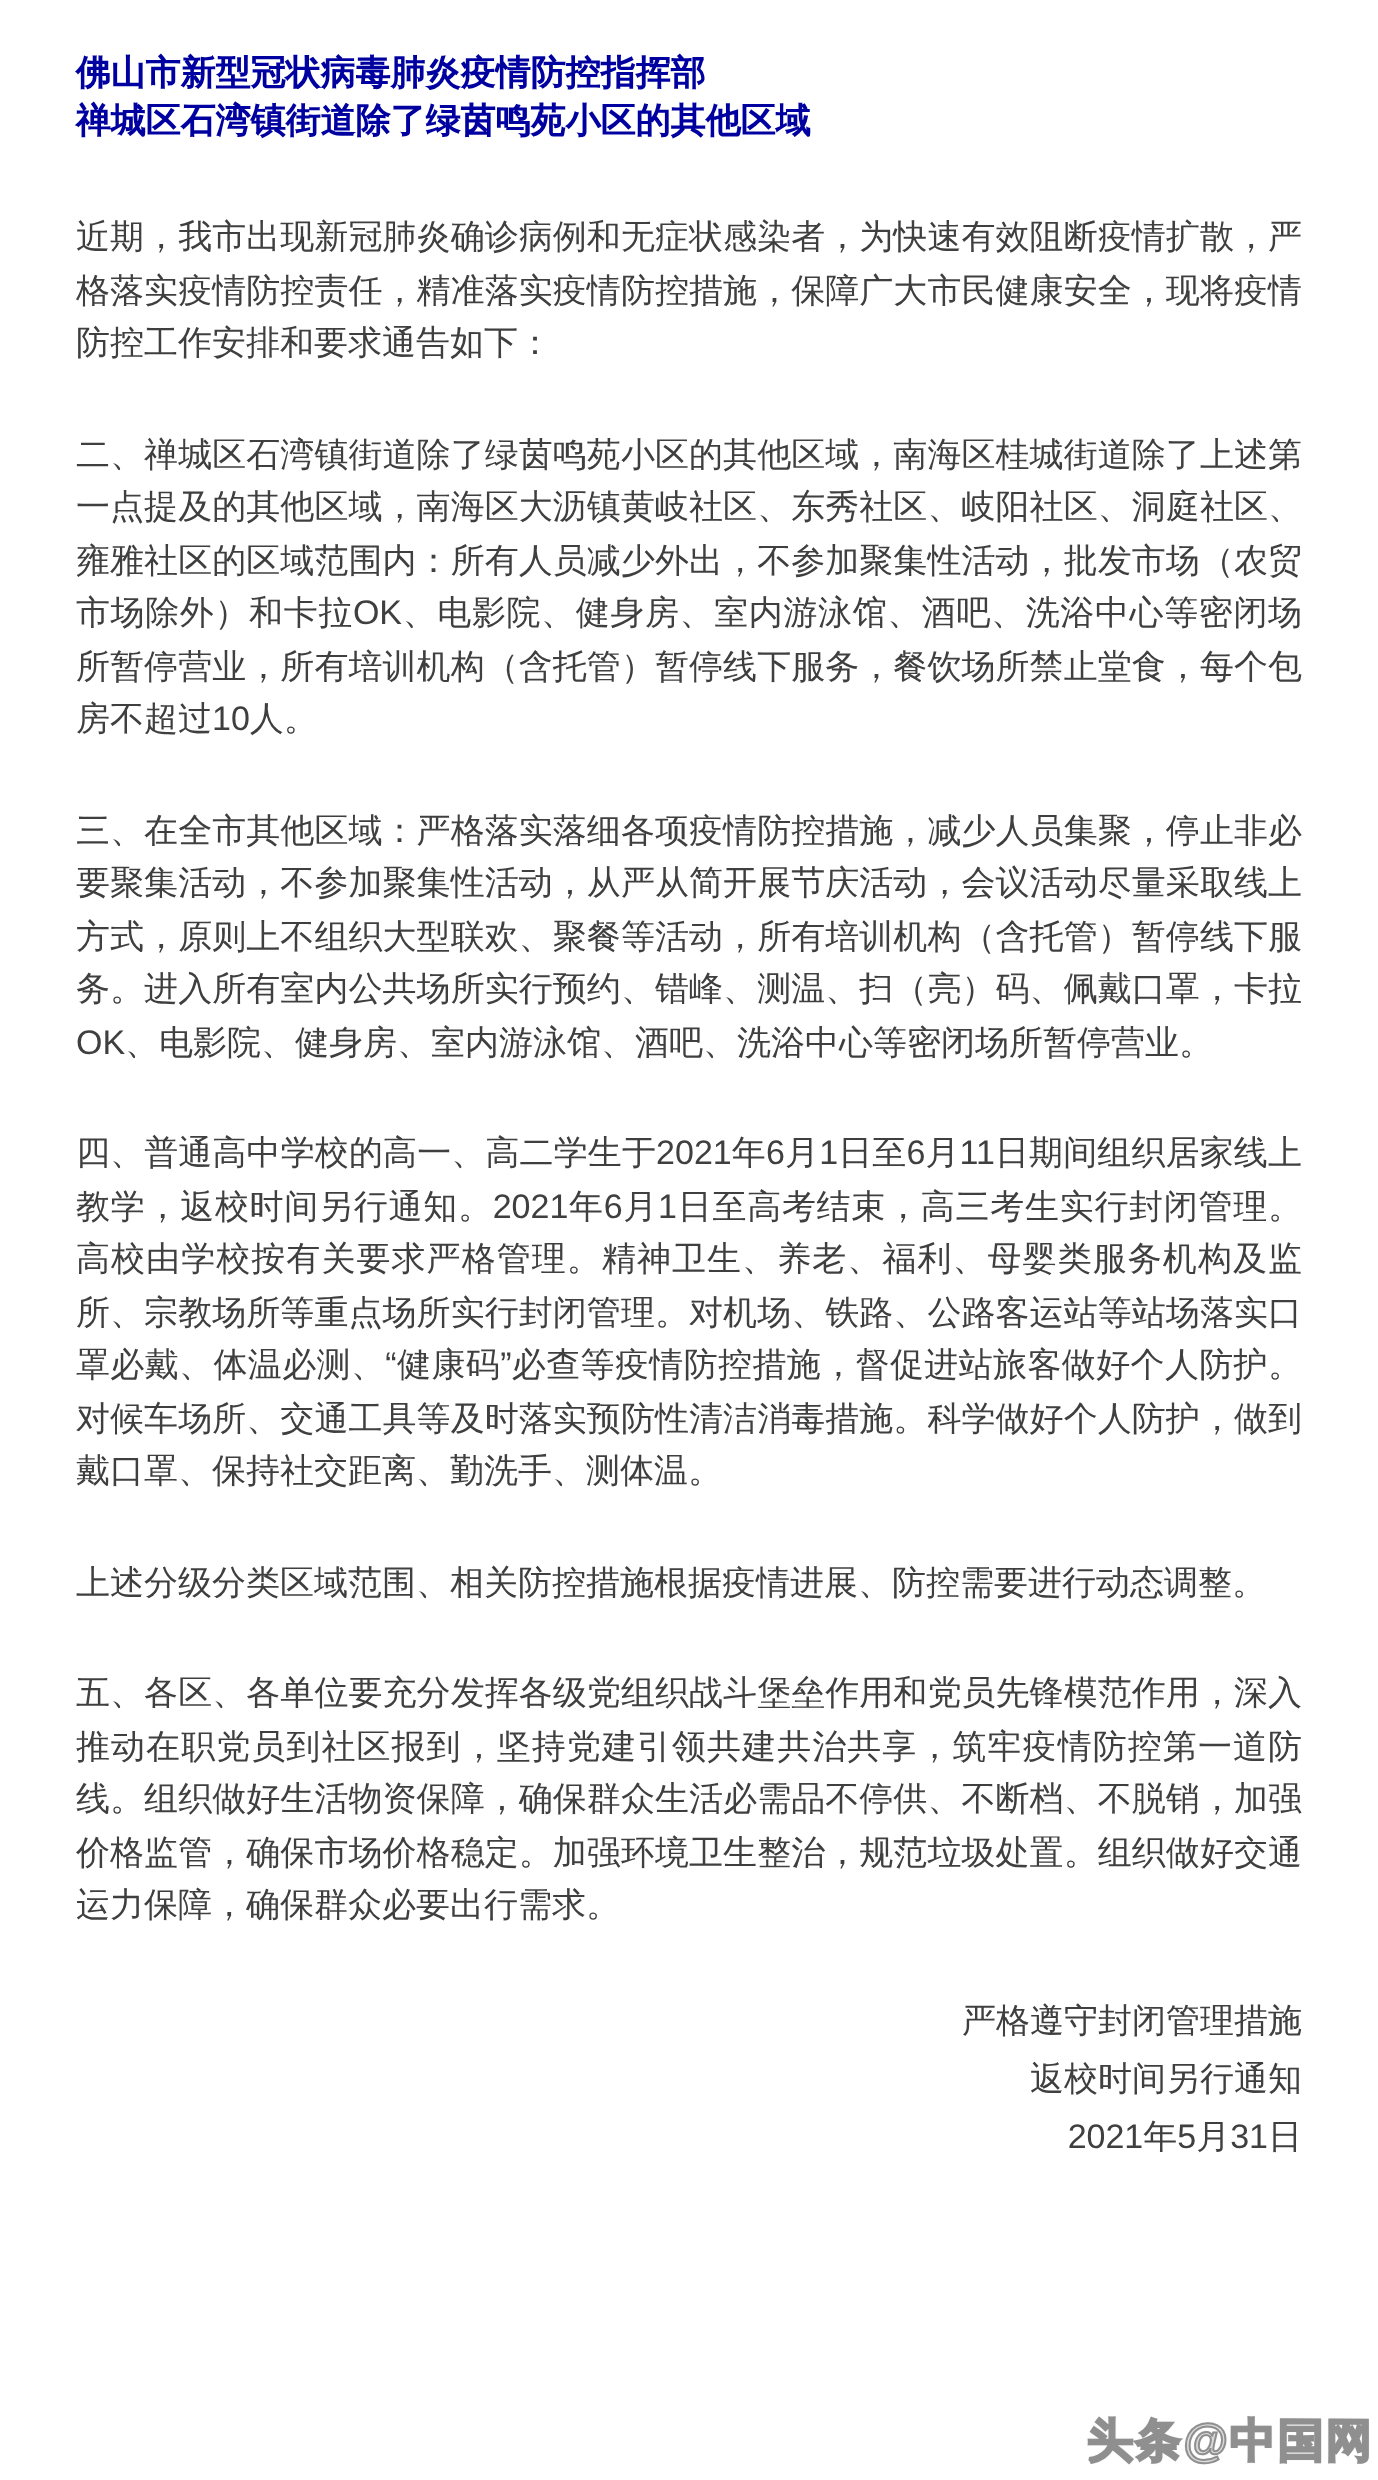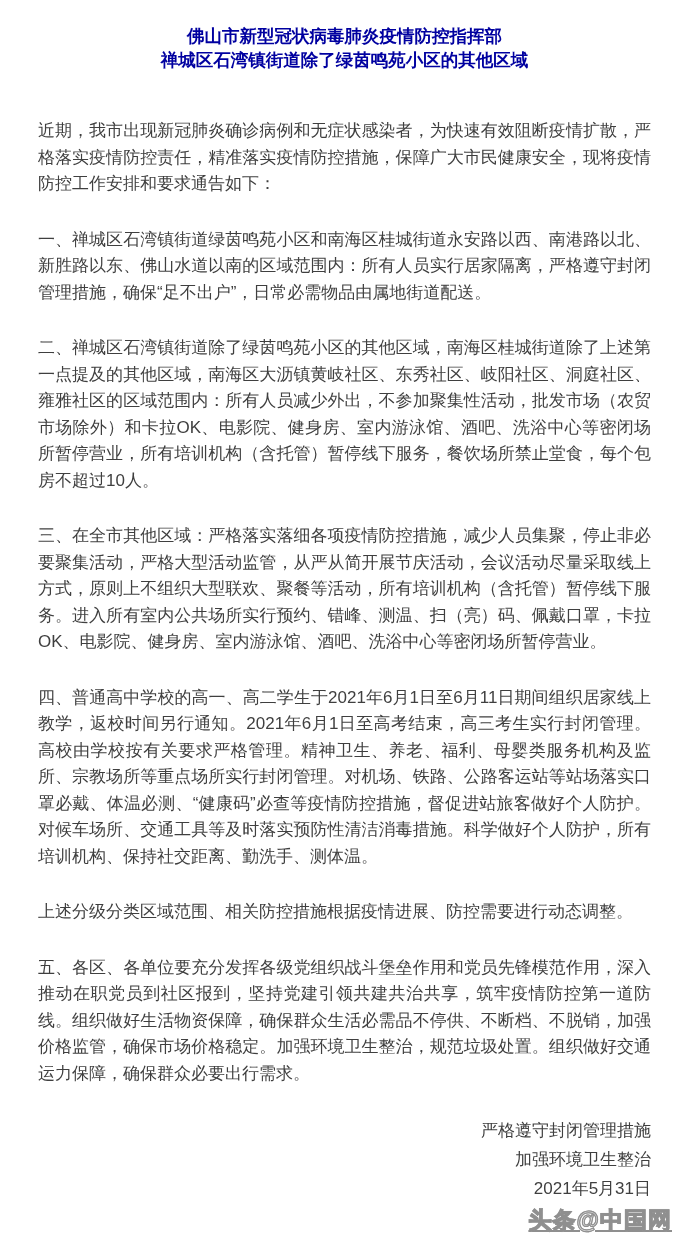--- a/index.html
+++ b/index.html
@@ -10,83 +10,81 @@
     position: relative;
     overflow: hidden;
   }
   .page {
     position: absolute; inset: 0;
     padding: 20px 38px 0 38px;
     box-sizing: border-box;
   }
   .title {
     margin: 4px 0 0 0;
-    text-align: center;
+    text-align: left;
     font-size: 17.5px;
     font-weight: bold;
     line-height: 24px;
     color: var(--title-color, #0000a0);
   }
   .title-line { display: block; }
   .para {
     font-size: 17px;
     line-height: 26.5px;
     color: var(--body-color, #3f3f3f);
     text-align: justify;
     margin: 0 0 29px 0;
   }
-  .intro { margin-top: 46px; }
+  .intro { margin-top: 34px; }
   .signature {
     margin-top: 24px;
     text-align: right;
     font-size: 17px;
     line-height: 29px;
     color: var(--body-color, #3f3f3f);
   }
   .signature div { display: block; }
   .watermark {
     position: absolute;
-    right: 17px;
+    right: 2px;
     bottom: 4px;
     font-size: 23px;
     font-weight: bold;
     letter-spacing: 1px;
     color: rgba(255,255,255,0.55);
     -webkit-text-stroke: 1px #8f8f8f;
     text-shadow: 0 0 1px #aaaaaa;
     white-space: nowrap;
-    text-decoration: underline;
   }
 </style>
 </head>
 <body style="background: rgb(255, 255, 255);">
 
 <div class="page">
 
   <h1 class="title">
     <span class="title-line">佛山市新型冠状病毒肺炎疫情防控指挥部</span>
     <span class="title-line">禅城区石湾镇街道除了绿茵鸣苑小区的其他区域</span>
   </h1>
 
   <p class="para intro">近期，我市出现新冠肺炎确诊病例和无症状感染者，为快速有效阻断疫情扩散，严格落实疫情防控责任，精准落实疫情防控措施，保障广大市民健康安全，现将疫情防控工作安排和要求通告如下：</p>
 
-  <p class="para">一、禅城区石湾镇街道绿茵鸣苑小区和南海区桂城街道永安路以西、南港路以北、新胜路以东、佛山水道以南的区域范围内：所有人员实行居家隔离，严格遵守封闭管理措施，确保“足不出户”，日常必需物品由属地街道配送。</p>
 
   <p class="para">二、禅城区石湾镇街道除了绿茵鸣苑小区的其他区域，南海区桂城街道除了上述第一点提及的其他区域，南海区大沥镇黄岐社区、东秀社区、岐阳社区、洞庭社区、雍雅社区的区域范围内：所有人员减少外出，不参加聚集性活动，批发市场（农贸市场除外）和卡拉OK、电影院、健身房、室内游泳馆、酒吧、洗浴中心等密闭场所暂停营业，所有培训机构（含托管）暂停线下服务，餐饮场所禁止堂食，每个包房不超过10人。</p>
 
-  <p class="para">三、在全市其他区域：严格落实落细各项疫情防控措施，减少人员集聚，停止非必要聚集活动，严格大型活动监管，从严从简开展节庆活动，会议活动尽量采取线上方式，原则上不组织大型联欢、聚餐等活动，所有培训机构（含托管）暂停线下服务。进入所有室内公共场所实行预约、错峰、测温、扫（亮）码、佩戴口罩，卡拉OK、电影院、健身房、室内游泳馆、酒吧、洗浴中心等密闭场所暂停营业。</p>
+  <p class="para">三、在全市其他区域：严格落实落细各项疫情防控措施，减少人员集聚，停止非必要聚集活动，不参加聚集性活动，从严从简开展节庆活动，会议活动尽量采取线上方式，原则上不组织大型联欢、聚餐等活动，所有培训机构（含托管）暂停线下服务。进入所有室内公共场所实行预约、错峰、测温、扫（亮）码、佩戴口罩，卡拉OK、电影院、健身房、室内游泳馆、酒吧、洗浴中心等密闭场所暂停营业。</p>
 
-  <p class="para">四、普通高中学校的高一、高二学生于2021年6月1日至6月11日期间组织居家线上教学，返校时间另行通知。2021年6月1日至高考结束，高三考生实行封闭管理。高校由学校按有关要求严格管理。精神卫生、养老、福利、母婴类服务机构及监所、宗教场所等重点场所实行封闭管理。对机场、铁路、公路客运站等站场落实口罩必戴、体温必测、“健康码”必查等疫情防控措施，督促进站旅客做好个人防护。对候车场所、交通工具等及时落实预防性清洁消毒措施。科学做好个人防护，所有培训机构、保持社交距离、勤洗手、测体温。</p>
+  <p class="para">四、普通高中学校的高一、高二学生于2021年6月1日至6月11日期间组织居家线上教学，返校时间另行通知。2021年6月1日至高考结束，高三考生实行封闭管理。高校由学校按有关要求严格管理。精神卫生、养老、福利、母婴类服务机构及监所、宗教场所等重点场所实行封闭管理。对机场、铁路、公路客运站等站场落实口罩必戴、体温必测、“健康码”必查等疫情防控措施，督促进站旅客做好个人防护。对候车场所、交通工具等及时落实预防性清洁消毒措施。科学做好个人防护，做到戴口罩、保持社交距离、勤洗手、测体温。</p>
 
   <p class="para">上述分级分类区域范围、相关防控措施根据疫情进展、防控需要进行动态调整。</p>
 
   <p class="para">五、各区、各单位要充分发挥各级党组织战斗堡垒作用和党员先锋模范作用，深入推动在职党员到社区报到，坚持党建引领共建共治共享，筑牢疫情防控第一道防线。组织做好生活物资保障，确保群众生活必需品不停供、不断档、不脱销，加强价格监管，确保市场价格稳定。加强环境卫生整治，规范垃圾处置。组织做好交通运力保障，确保群众必要出行需求。</p>
 
 
   <div class="signature">
     <div>严格遵守封闭管理措施</div>
-    <div>加强环境卫生整治</div>
+    <div>返校时间另行通知</div>
     <div>2021年5月31日</div>
   </div>
 
   <div class="watermark">头条@中国网</div>
 
 </div>
 
 </body></html>

